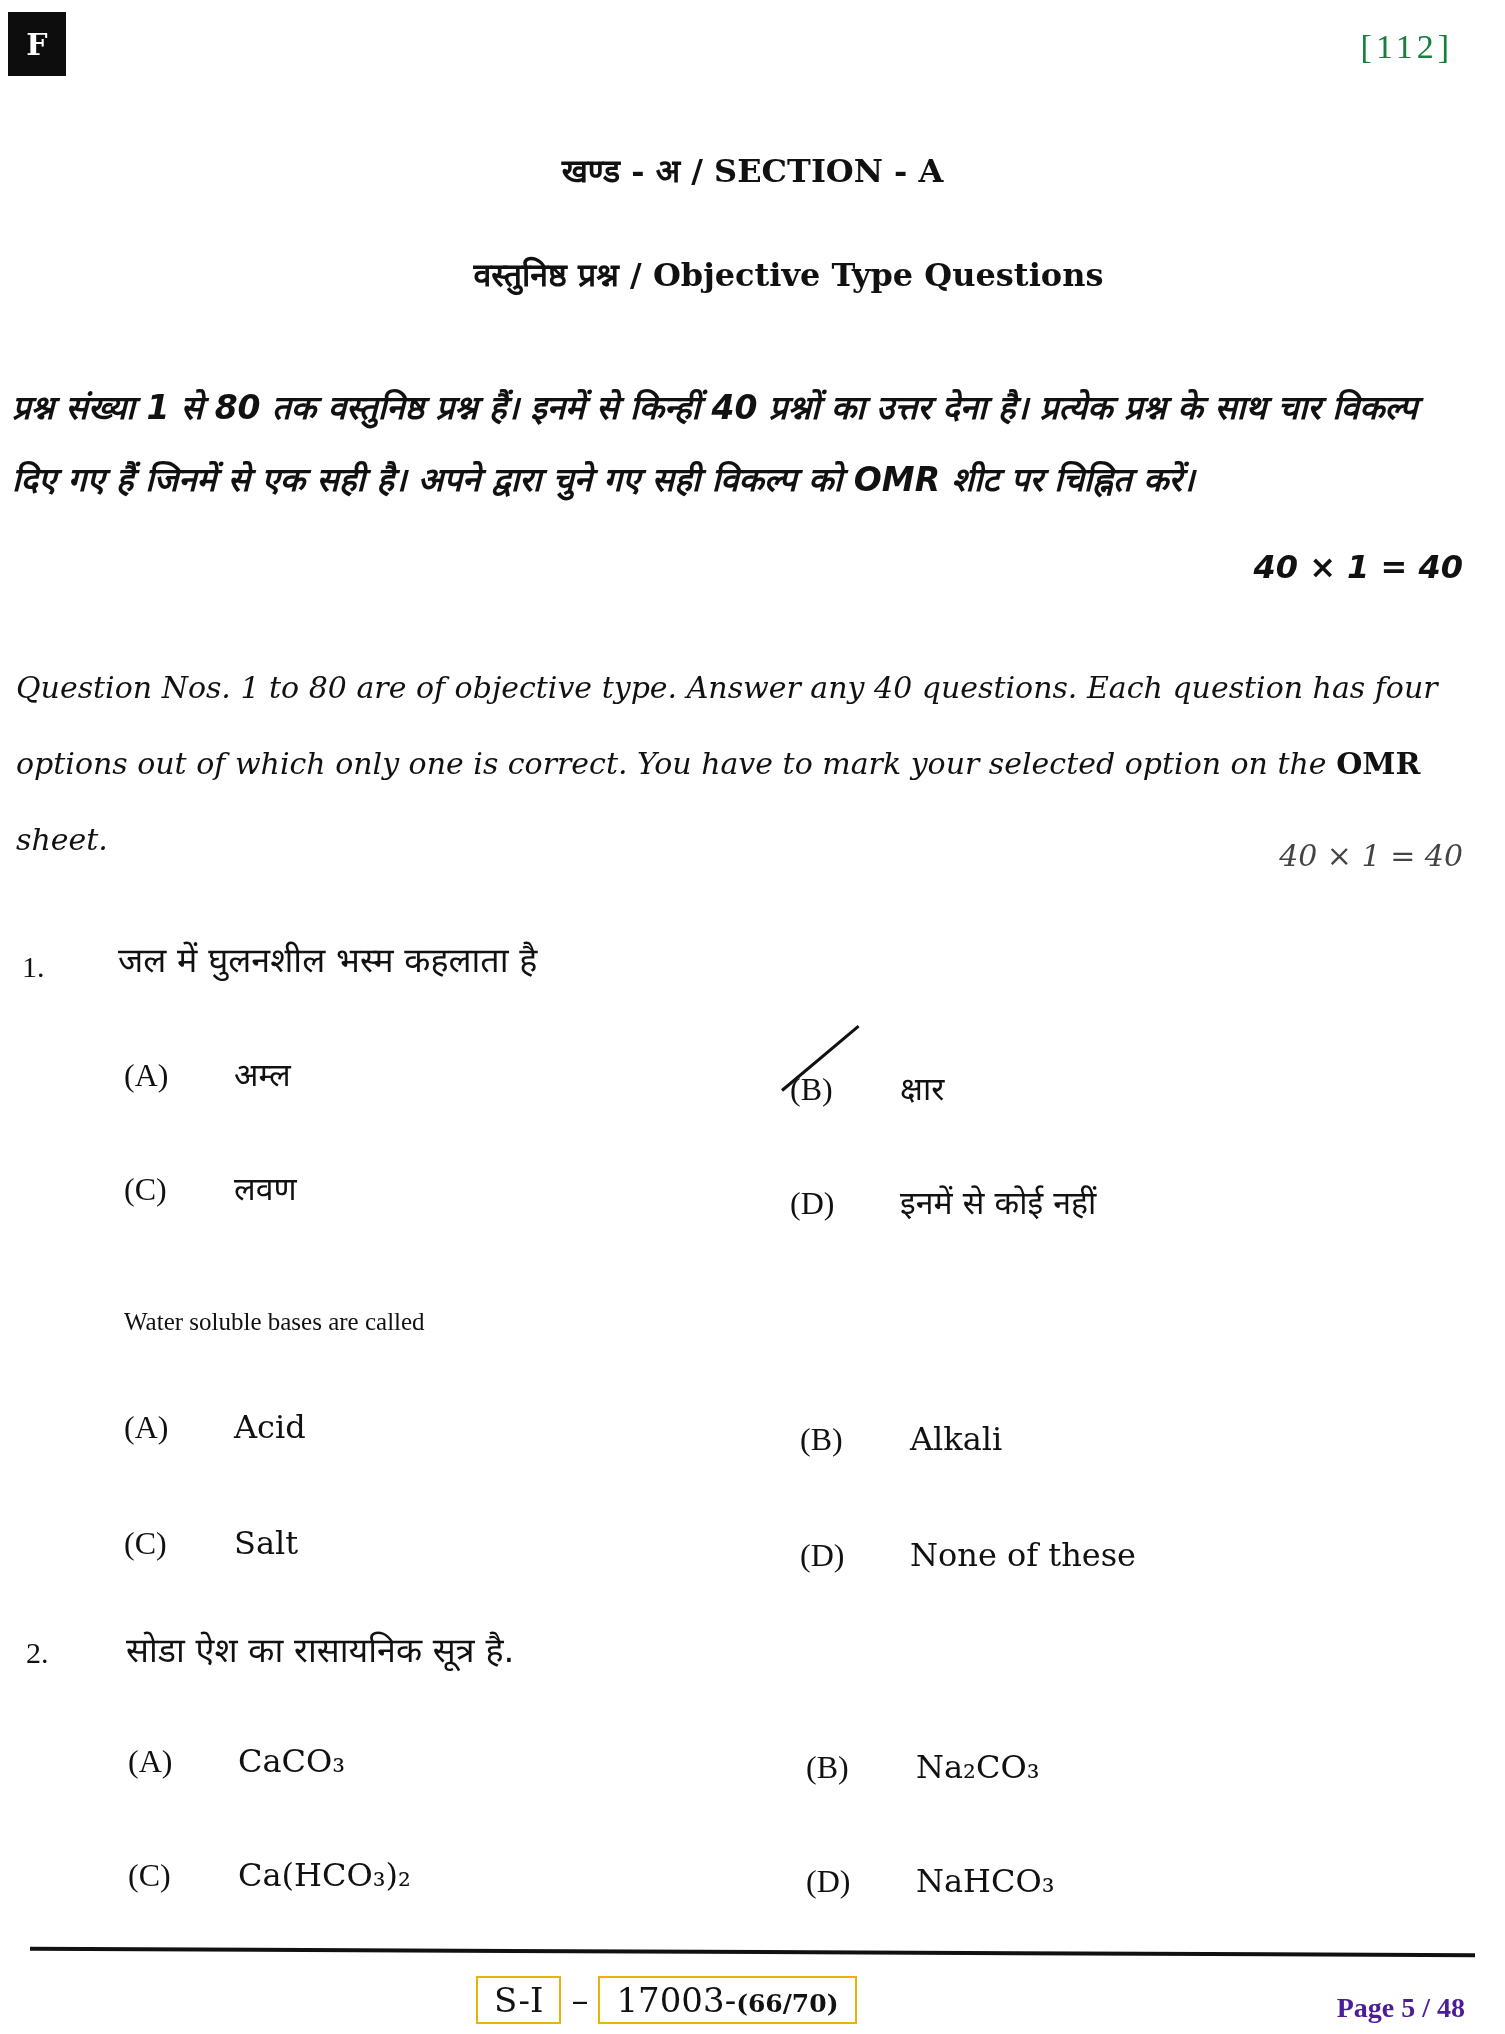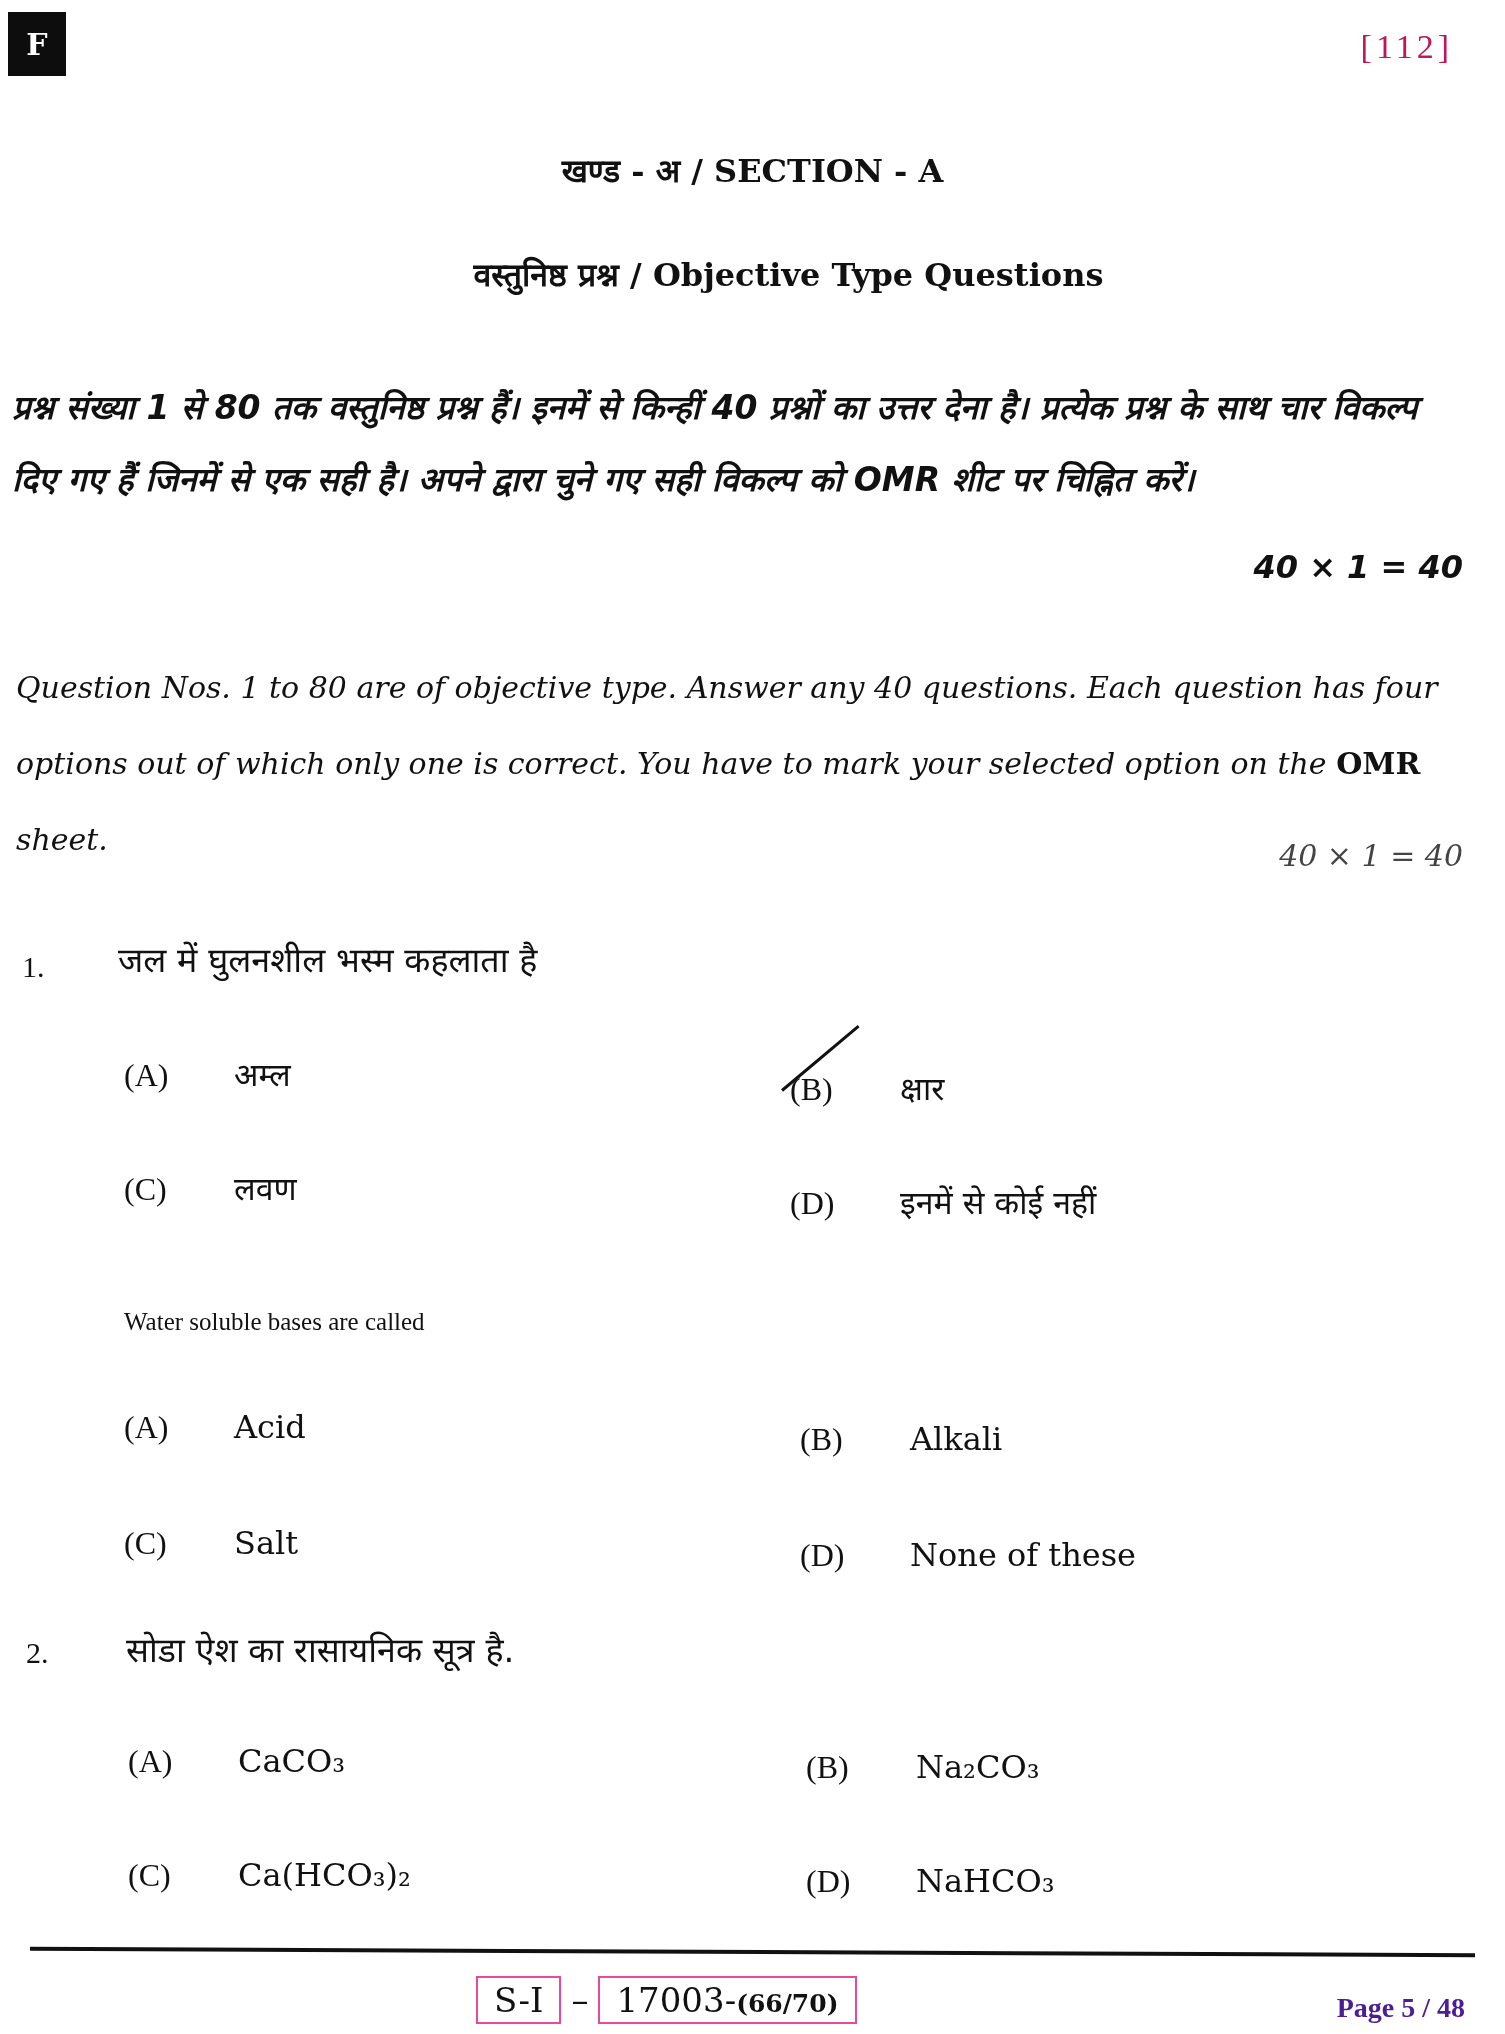--- a/index.html
+++ b/index.html
@@ -6,21 +6,21 @@
   body {
     width: 1505px; height: 2034px; position: relative; overflow: hidden;
     font-family: "DejaVu Serif", "Liberation Serif", serif; color: #111111;
   }
   .abs { position: absolute; }
   .corner-badge {
     left: 8px; top: 12px; width: 58px; height: 64px; background: #0d0d0d; color: #fff;
     font-family: "DejaVu Serif", serif; font-weight: bold; font-size: 30px;
     display: flex; align-items: center; justify-content: center;
   }
-  .page-code { right: 52px; top: 28px; font-family: "Liberation Serif", serif; font-size: 34px; color: #be185d; letter-spacing: 4px; }
+  .page-code { right: 52px; top: 28px; font-family: "Liberation Serif", serif; font-size: 34px; color: #15803d; letter-spacing: 4px; }
   .section-title { left: 0; width: 100%; top: 148px; text-align: center; font-size: 32px; font-weight: bold; }
   .sub-title { left: 0; width: 100%; top: 252px; text-align: center; font-size: 32px; font-weight: bold; margin-left: 36px; }
   .instr-hi {
     left: 12px; width: 1450px; top: 372px; font-family: "DejaVu Sans", sans-serif;
     font-size: 33px; font-weight: bold; font-style: italic; line-height: 72px;
   }
   .marks { font-family: "DejaVu Sans", sans-serif; font-weight: bold; font-style: italic; font-size: 32px; right: 42px; }
   .instr-en {
     left: 16px; width: 1450px; top: 650px; font-family: "DejaVu Serif", serif;
     font-style: italic; font-size: 30px; line-height: 76px;
@@ -33,21 +33,21 @@
   .opt { display: flex; align-items: baseline; font-size: 32px; font-family: "Liberation Serif", serif; }
   .opt .lbl { width: 110px; display: inline-block; }
   .opt .val { font-family: "DejaVu Sans", sans-serif; }
   .opt .val.en { font-family: "DejaVu Serif", serif; }
   .strike { position: relative; }
   .strike::after {
     content: ""; position: absolute; left: -8px; top: 18px; width: 100px; height: 3px;
     background: #111; transform: rotate(-40deg); transform-origin: left center;
   }
   .footer-rule { left: 30px; right: 30px; top: 1950px; height: 4px; background: #111; transform: rotate(0.25deg); }
-  .footer-box { border: 2px solid #ec4899; padding: 2px 16px; font-size: 34px; font-family: "DejaVu Serif", serif; background: #fff; }
+  .footer-box { border: 2px solid #eab308; padding: 2px 16px; font-size: 34px; font-family: "DejaVu Serif", serif; background: #fff; }
   .footer-box small { font-size: 25px; font-weight: bold; margin-top: 27px; }
   .footer-dash { font-size: 34px; }
   .footer-page { right: 40px; top: 1992px; font-size: 28px; font-family: "Liberation Serif", serif; font-weight: bold; color: #4c1d95; }
 </style>
 </head>
 <body>
 
 <div class="abs corner-badge">F</div>
 <div class="abs page-code">[112]</div>
 

